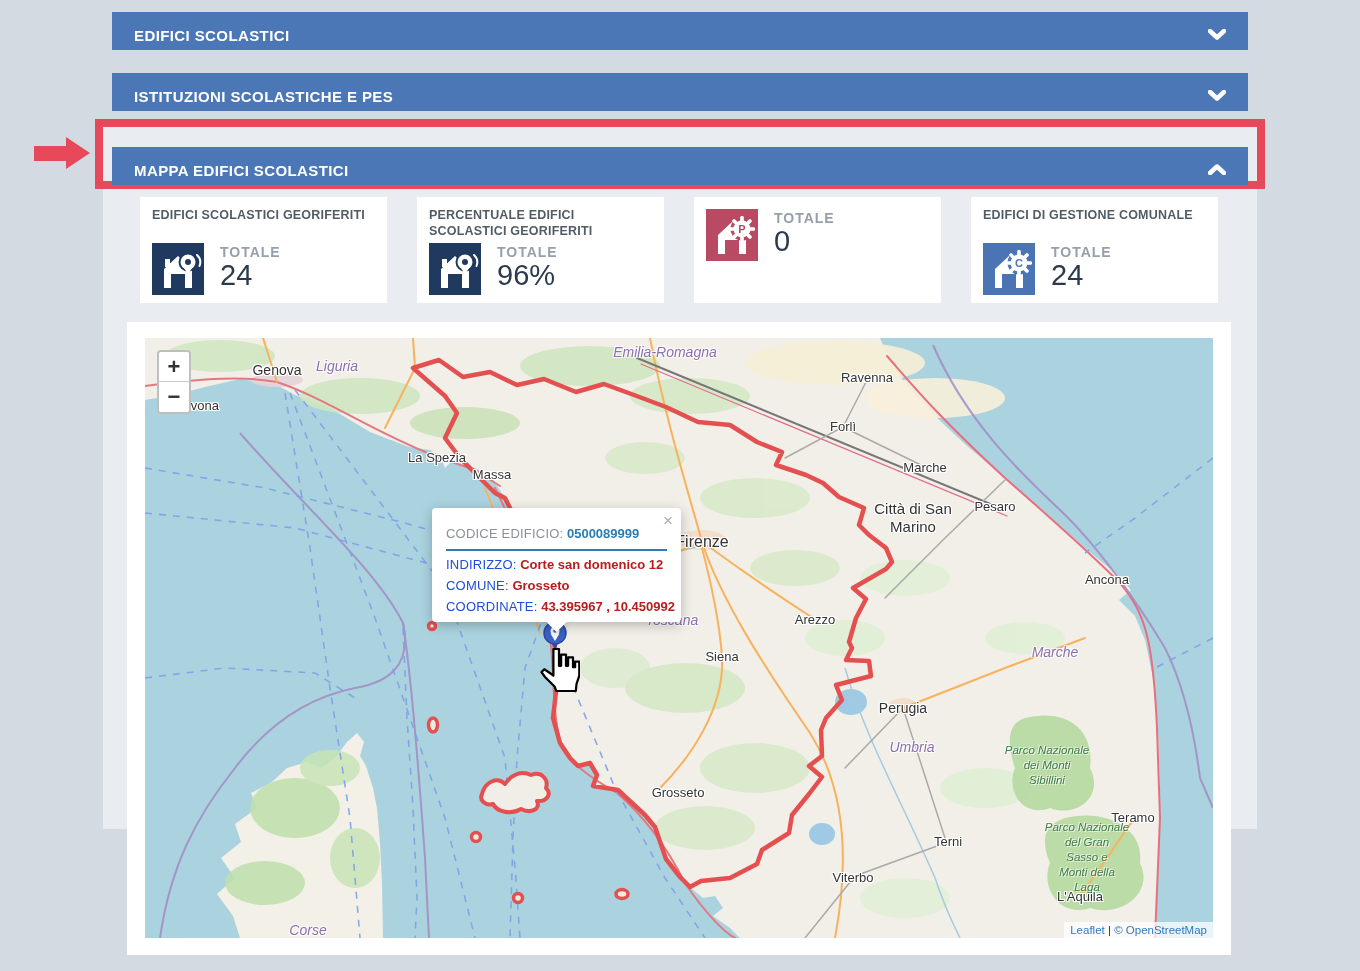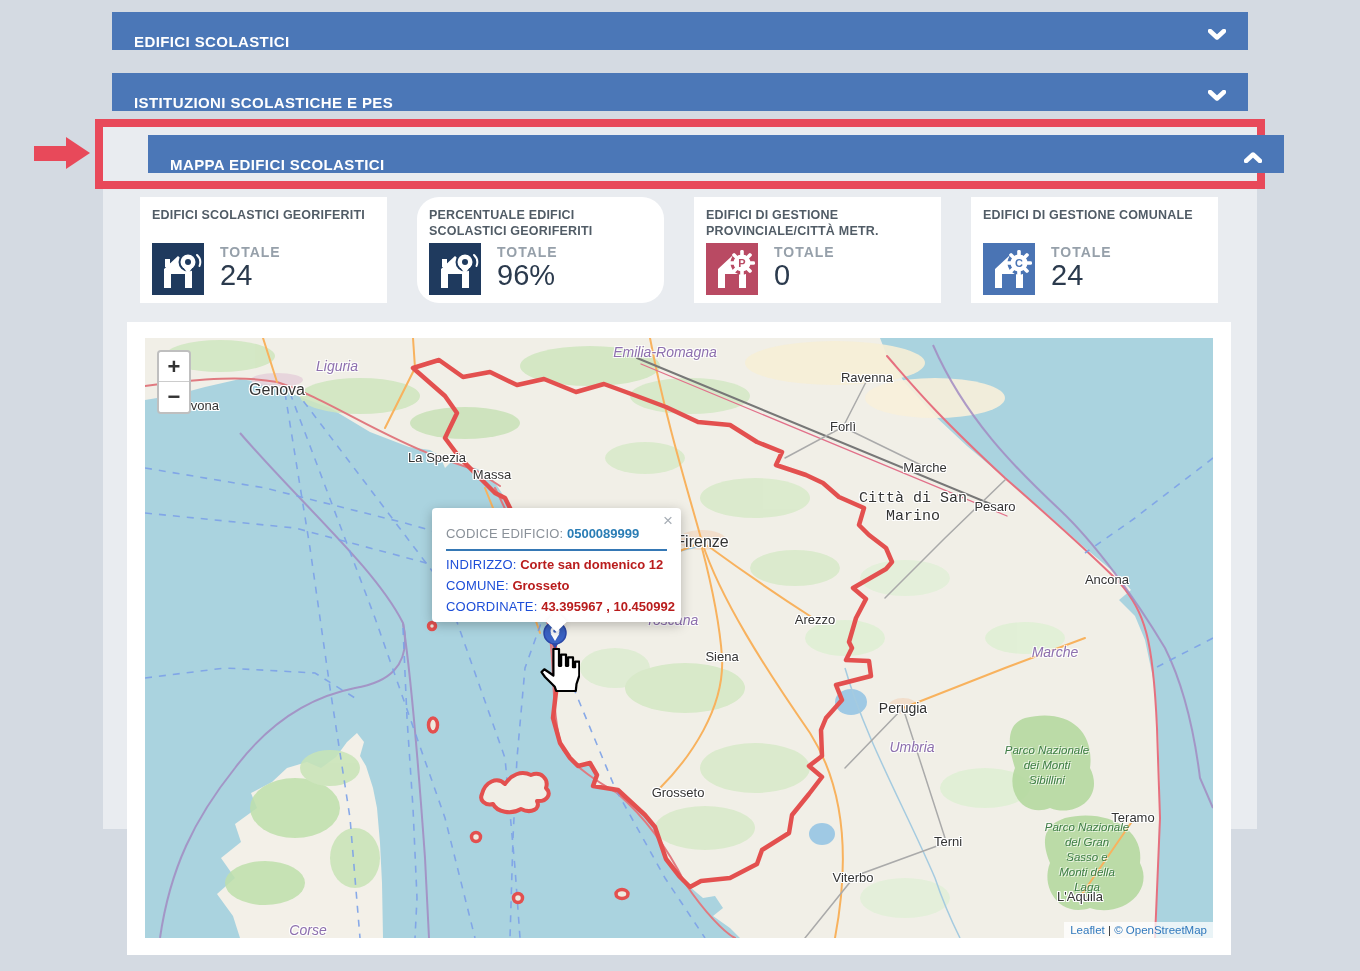--- a/index.html
+++ b/index.html
@@ -6,43 +6,43 @@
   html,body { width:1360px; height:971px; }
   body {
     position: relative;
     background: #d4dae2;
     font-family: "Liberation Sans", "DejaVu Sans", sans-serif;
     overflow: hidden;
   }
   
   .acc-bar {
     position: absolute; left: 112px; width: 1136px; height: 38px;
-    background: #4b77b7; color: #fff; display: flex; align-items: flex-end;
-    padding: 0 22px; cursor: pointer;
+    background: #4b77b7; color: #fff; display: flex; align-items: flex-start;
+    padding: 15px 22px; cursor: pointer;
   }
   .acc-bar .acc-title { font-size: 15px; font-weight: bold; letter-spacing: .4px; }
   .acc-bar .chev { position: absolute; right: 22px; top: 14px; }
   #bar1 { top: 12px; }
   #bar2 { top: 73px; }
   
   .hl-box {
     position: absolute; left: 95px; top: 119px; width: 1170px; height: 70px;
     border: 8px solid #e8495a; background: #e9ecf0;
   }
-  .hl-box .acc-bar { left: 9px; top: 8px; margin-left: 36px; }
+  .hl-box .acc-bar { left: 9px; top: 20px; }
   
   .red-arrow { position: absolute; left: 34px; top: 137px; width: 56px; height: 33px; }
   .red-arrow .shaft { position: absolute; left: 0; top: 9px; width: 32px; height: 15px; background: #e8495a; }
   .red-arrow .head  { position: absolute; left: 32px; top: 0; width: 0; height: 0;
     border-top: 16.5px solid transparent; border-bottom: 16.5px solid transparent; border-left: 24px solid #e8495a; }
   
   .panel { position: absolute; left: 103px; top: 189px; width: 1154px; height: 640px; background: #e9ecf0; }
   
   .card { position: absolute; top: 8px; width: 247px; height: 106px; background: #fff; padding: 10px 12px; }
-  .card.c0 { left: 37px; } .card.c1 { left: 314px; border-radius: 22px; } .card.c2 { left: 591px; } .card.c3 { left: 868px; }
+  .card.c0 { left: 37px; } .card.c1 { left: 314px; } .card.c2 { left: 591px; } .card.c3 { left: 868px; }
   .card .ctitle { font-size: 12.5px; font-weight: bold; color: #515c66; line-height: 1.3; letter-spacing: .2px; min-height: 34px; }
   .card .crow { display: flex; margin-top: 2px; }
   .card .cicon { width: 52px; height: 52px; flex: 0 0 52px; }
   .card .cmeta { margin-left: 16px; }
   .card .ctot { font-size: 14px; font-weight: 600; color: #96a0aa; letter-spacing: 1px; margin-top: 1px; }
   .card .cval { font-size: 29px; color: #2b3a4d; margin-top: 1px; line-height: 1; }
   
   .map-container { position: absolute; left: 24px; top: 133px; width: 1104px; height: 633px; background: #fff; }
   .map { position: absolute; left: 18px; top: 16px; width: 1068px; height: 600px; overflow: hidden; background: #aad3df; cursor: grab; }
   .map svg.base { position: absolute; left: 0; top: 0; }
@@ -154,21 +154,20 @@
         <path d="M30.5 23 L41.5 23 L36 31 Z" fill="#fff"></path>
       </svg>
       <div class="cmeta">
         <div class="ctot">TOTALE</div>
         <div class="cval">96%</div>
       </div>
     </div>
   </div>
 
   <div class="card c2">
-    <div class="ctitle">EDIFICI DI GESTIONE PROVINCIALE/CITTÀ METR.</div>
     <div class="crow">
       <svg class="cicon" viewBox="0 0 52 52">
         <rect width="52" height="52" fill="#b94a63"></rect>
         <path d="M12 45 V26 L26 13 L40 26 V45 H33 V31 H19 V45 Z" fill="#fff"></path>
         <circle cx="36" cy="20" r="11.5" fill="#b94a63"></circle>
         <g fill="#fff">
           <rect x="34.2" y="7" width="3.6" height="26" rx="1.4"></rect>
           <rect x="34.2" y="7" width="3.6" height="26" rx="1.4" transform="rotate(45 36 20)"></rect>
           <rect x="34.2" y="7" width="3.6" height="26" rx="1.4" transform="rotate(90 36 20)"></rect>
           <rect x="34.2" y="7" width="3.6" height="26" rx="1.4" transform="rotate(135 36 20)"></rect>
@@ -305,29 +304,29 @@
         <g fill="#efeadf" stroke="#e3504f" stroke-width="3.5">
           <circle cx="287" cy="288" r="3.5"></circle>
           <ellipse cx="288" cy="387" rx="4.5" ry="7"></ellipse>
           <circle cx="331" cy="499" r="4.5"></circle>
           <circle cx="373" cy="560" r="4.5"></circle>
           <ellipse cx="477" cy="556" rx="6" ry="4.5"></ellipse>
         </g>
       </svg>
 
       <div style="position:absolute;inset:0;">
-          <span class="maplabel city" style="left: 132px; top: 52px; font-size: 16px;">Genova</span>
+          <span class="maplabel city" style="left: 132px; top: 32px; font-size: 14px;">Genova</span>
           <span class="maplabel city" style="left: 52px; top: 68px;">Savona</span>
           <span class="maplabel city" style="left: 292px; top: 120px;">La Spezia</span>
           <span class="maplabel city" style="left: 347px; top: 137px;">Massa</span>
           <span class="maplabel city" style="left: 557px; top: 204px; font-size: 16px;">Firenze</span>
           <span class="maplabel city" style="left: 722px; top: 40px;">Ravenna</span>
           <span class="maplabel city" style="left: 698px; top: 89px;">Forlì</span>
           <span class="maplabel city" style="left: 780px; top: 130px;">Marche</span>
-          <span class="maplabel city" style="left: 768px; top: 170px; font-size: 15px; width: 110px; font-family: Liberation Mono, monospace;">Città di San Marino</span>
+          <span class="maplabel city" style="left: 768px; top: 180px; font-size: 15px; width: 110px;">Città di San Marino</span>
           <span class="maplabel city" style="left: 850px; top: 169px;">Pesaro</span>
           <span class="maplabel city" style="left: 962px; top: 242px;">Ancona</span>
           <span class="maplabel city" style="left: 670px; top: 282px;">Arezzo</span>
           <span class="maplabel city" style="left: 577px; top: 319px;">Siena</span>
           <span class="maplabel city" style="left: 758px; top: 370px; font-size: 14px;">Perugia</span>
           <span class="maplabel city" style="left: 533px; top: 455px;">Grosseto</span>
           <span class="maplabel city" style="left: 803px; top: 504px;">Terni</span>
           <span class="maplabel city" style="left: 708px; top: 540px;">Viterbo</span>
           <span class="maplabel city" style="left: 988px; top: 480px;">Teramo</span>
           <span class="maplabel city" style="left: 935px; top: 559px;">L'Aquila</span>

